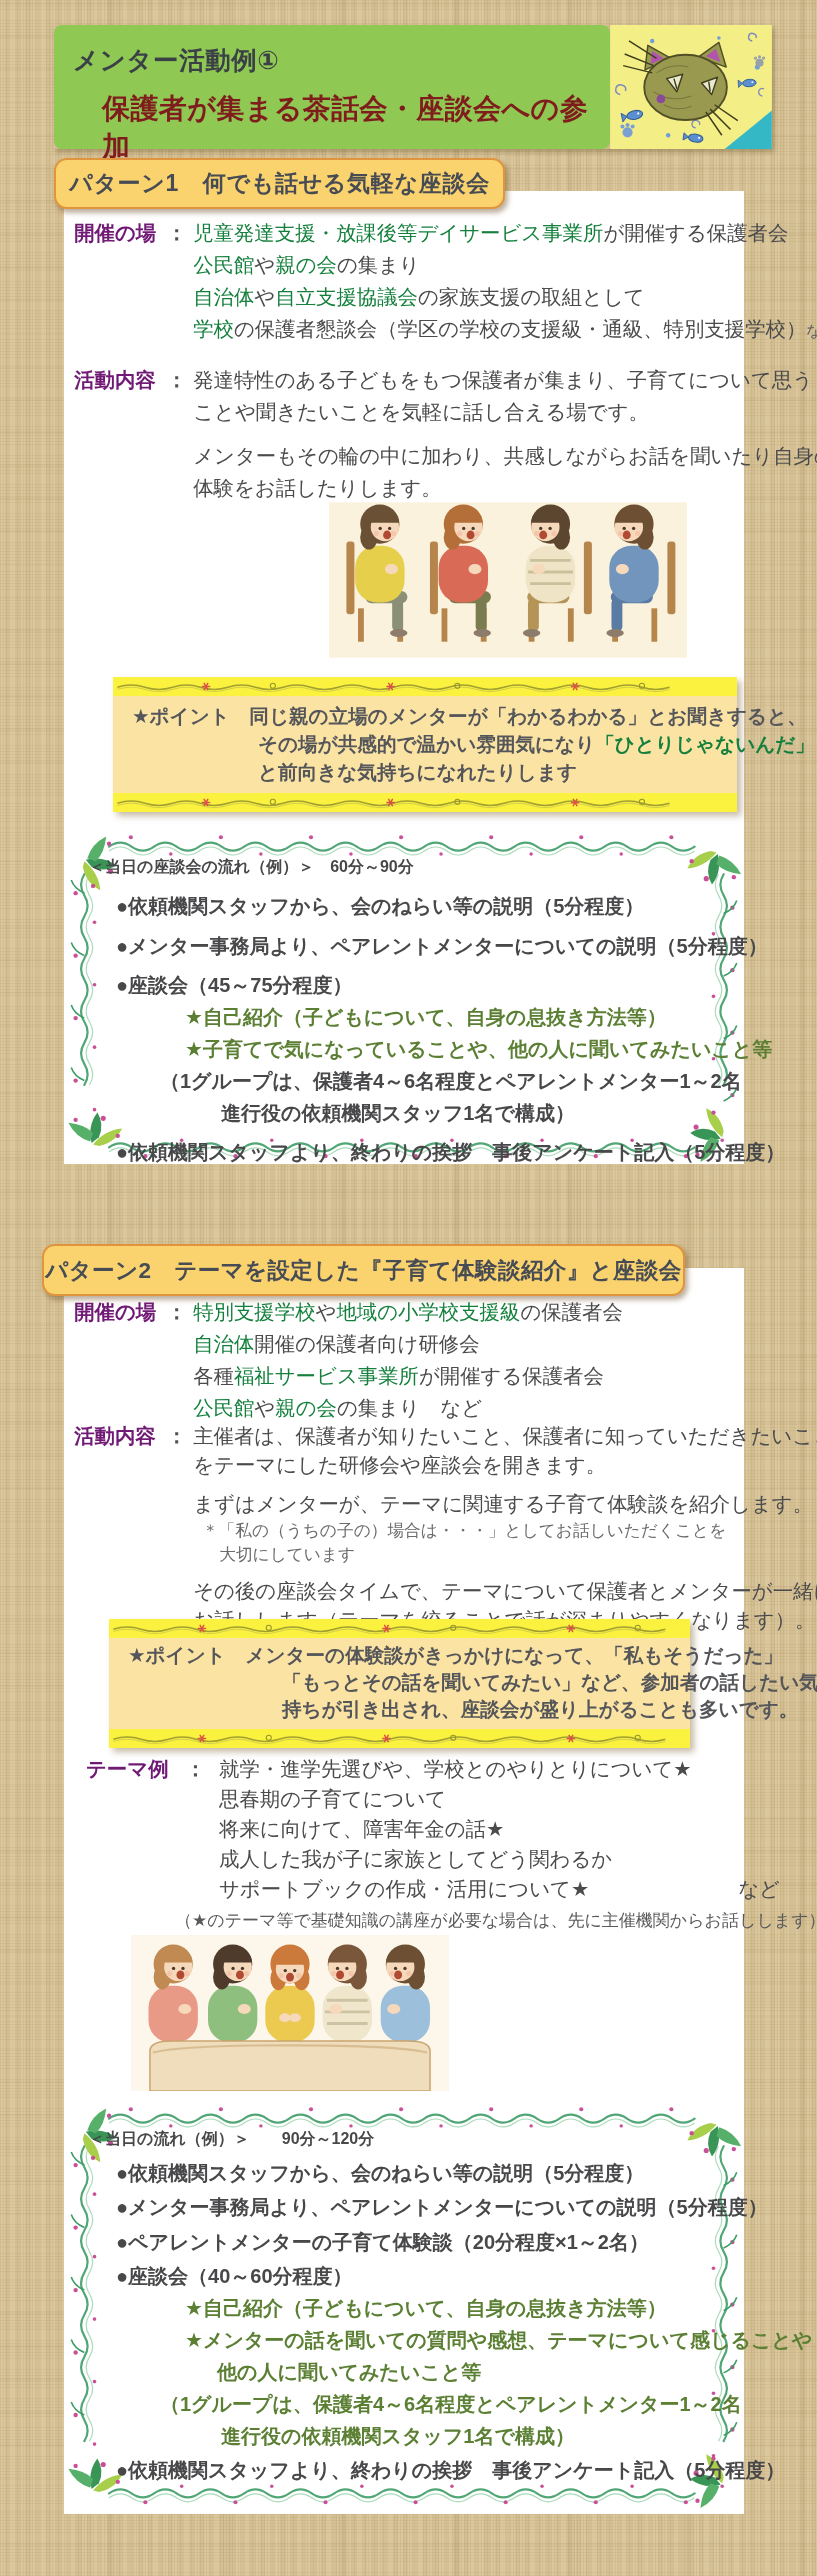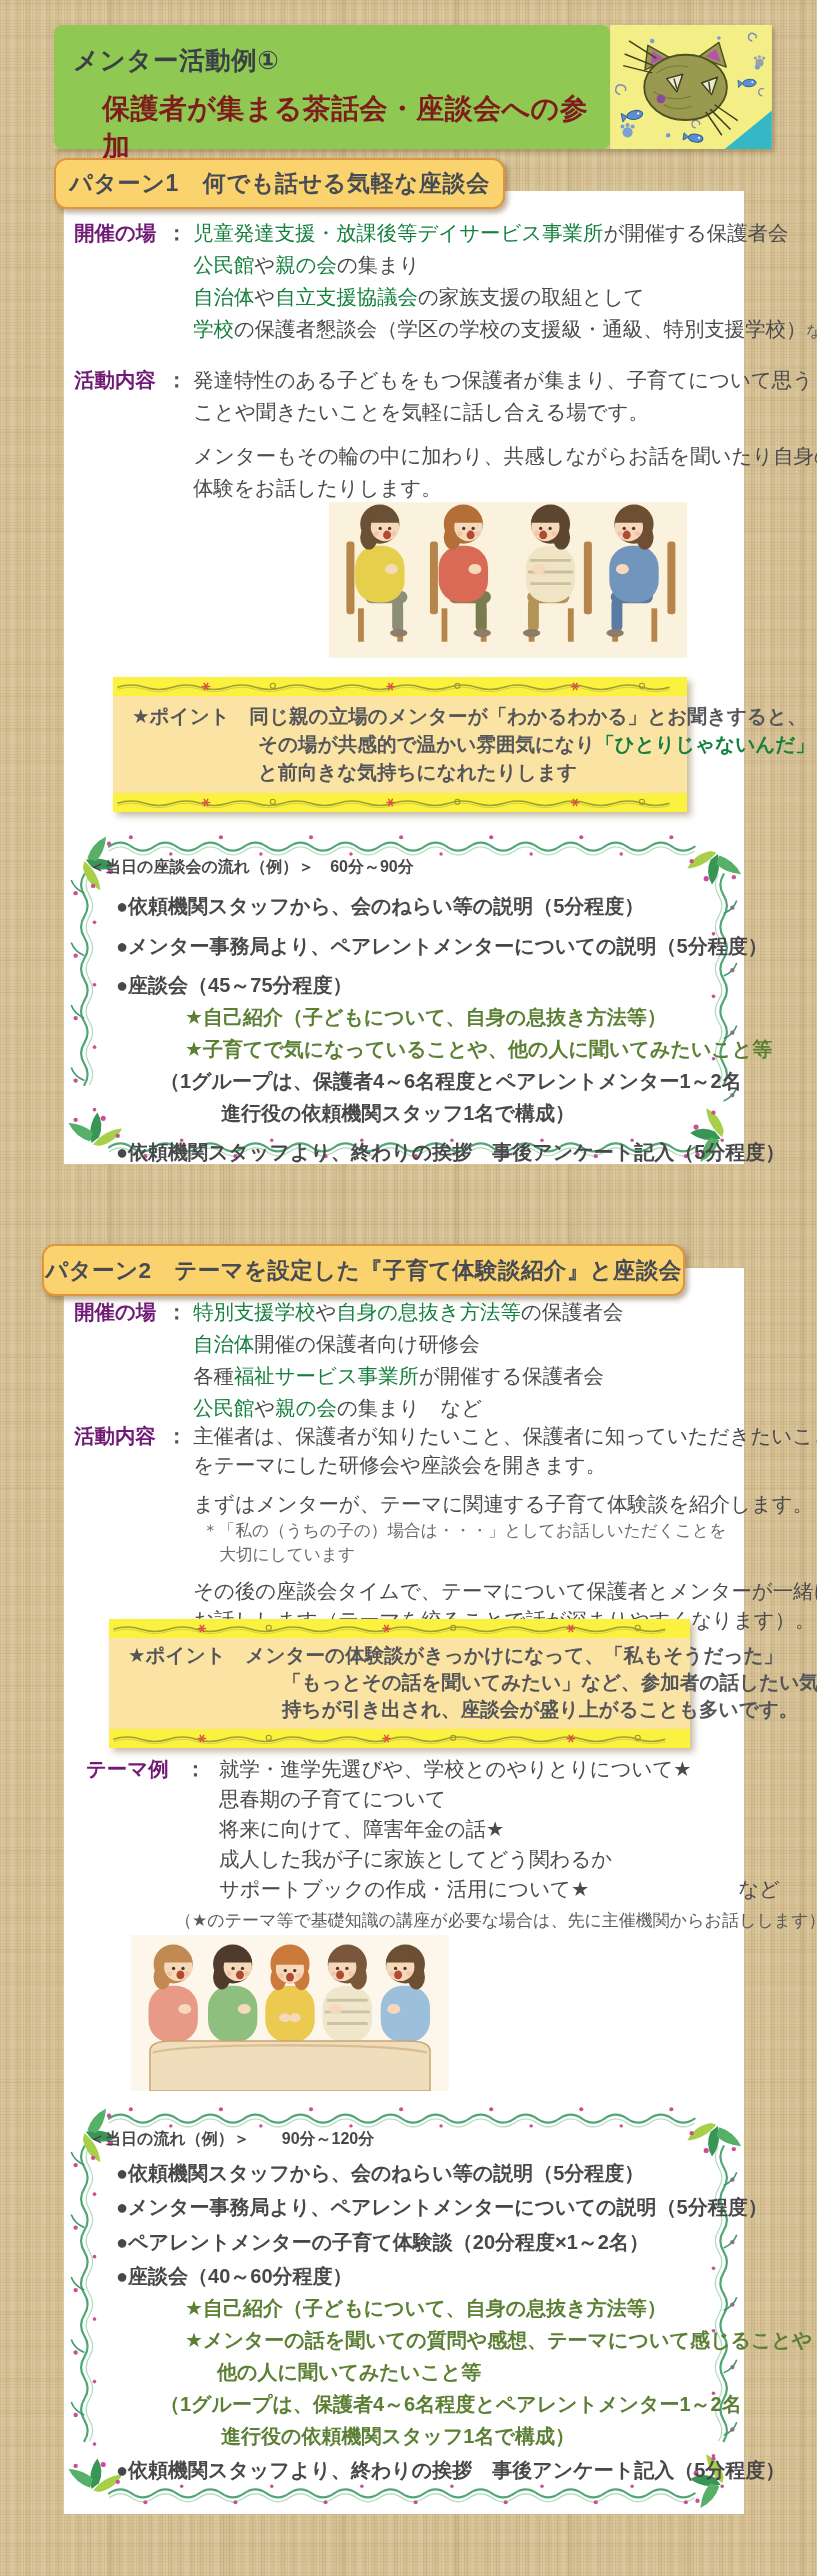--- a/index.html
+++ b/index.html
@@ -51,21 +51,21 @@
   .t-e{color:#5b7f33;}
   .t-s{font-size:15.3px;color:#5f5f61;}
   .t-tail{margin-left:149px;}
   
   .illus{position:absolute;}
   .illus1{left:265px;top:311px;width:358px;height:156px;}
   .illus2{left:67px;top:667px;width:318px;height:156px;}
   .illus svg{display:block;}
   
   .pointbox{position:absolute;background:#fbe3a4;box-shadow:3.6px 4.4px 6.5px rgba(130,105,60,.45);}
-  .point1{left:49px;top:486px;width:574px;}
+  .point1{left:49px;top:486px;width:624px;}
   .point2{left:45px;top:351px;width:581px;}
   .pstrip{height:19px;background:#fbf13f;position:relative;overflow:hidden;}
   .pbody{padding:5.8px 0 7.3px;font-size:19.6px;line-height:28px;font-weight:600;color:#55565a;}
   .point2 .pbody{line-height:27px;padding:4.4px 0 5.8px;}
   .pbody .k-h{padding-left:19px;}
   .point1 .k-c{padding-left:145px;}
   .point2 .k-c{padding-left:173px;}
   
   .flowbox{position:absolute;left:0;width:680px;}
   .flow1{top:641px;height:333px;}
@@ -403,21 +403,21 @@
     </div>
   </section>
 
   <div class="badge badge2">パターン2　テーマを設定した『子育て体験談紹介』と座談会</div>
 
   <section class="panel panel2">
     <div class="row venue2">
       <span class="lbl">開催の場</span>
       <span class="colon">：</span>
       <div class="vals">
-          <div class="ln k-v"><span class="t-g">特別支援学校</span><span class="t-d">や</span><span class="t-g">自身の息抜き方法等</span><span class="t-d">の保護者会</span></div>
+          <div class="ln k-v"><span class="t-g">特別支援学校</span><span class="t-d">や</span><span class="t-g">地域の小学校支援級</span><span class="t-d">の保護者会</span></div>
           <div class="ln k-v"><span class="t-g">自治体</span><span class="t-d">開催の保護者向け研修会</span></div>
           <div class="ln k-v"><span class="t-d">各種</span><span class="t-g">福祉サービス事業所</span><span class="t-d">が開催する保護者会</span></div>
           <div class="ln k-v"><span class="t-g">公民館</span><span class="t-d">や</span><span class="t-g">親の会</span><span class="t-d">の集まり　など</span></div>
         </div>
     </div>
     <div class="row act2">
       <span class="lbl">活動内容</span>
       <span class="colon">：</span>
       <div class="vals">
           <div class="ln k-v"><span class="t-d">主催者は、保護者が知りたいこと、保護者に知っていただきたいこと</span></div>

